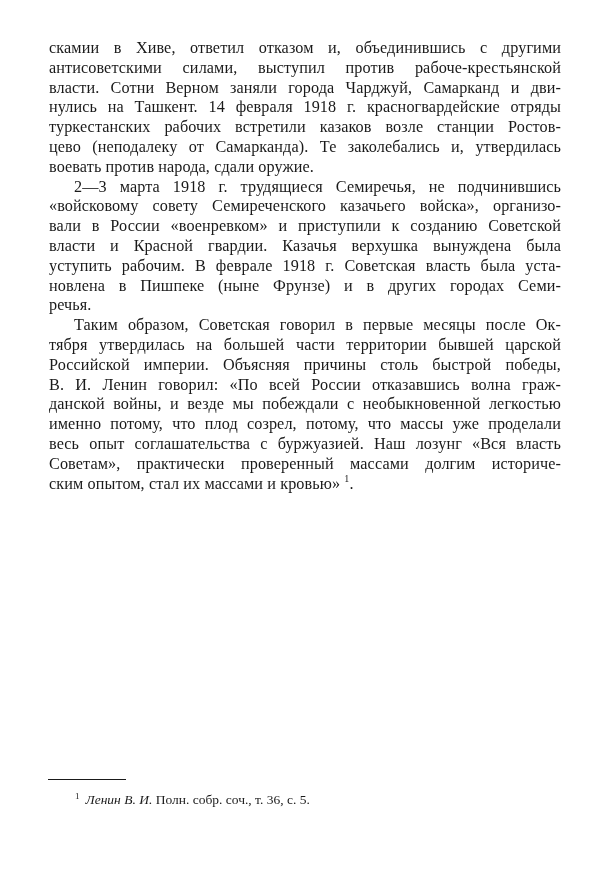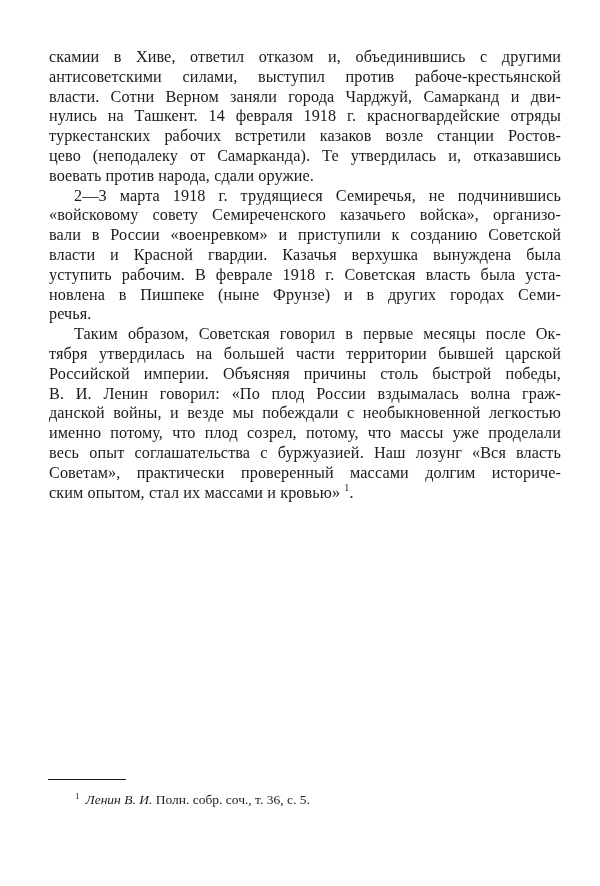--- a/index.html
+++ b/index.html
@@ -11,21 +11,21 @@
       width: 600px;
       height: 886px;
       position: relative;
       overflow: hidden;
       font-family: "Liberation Serif", "DejaVu Serif", serif;
       color: #1a1a1a;
     }
     .page {
       position: absolute;
       left: 49px;
-      top: 48px;
+      top: 39px;
       width: 512px;
     }
     .line {
       font-size: 16.2px;
       line-height: 19.8px;
       height: 19.8px;
       white-space: nowrap;
       text-align: justify;
       text-align-last: justify;
       letter-spacing: 0.1px;
@@ -71,37 +71,37 @@
 </head>
 <body>
 
 <div class="page" id="page">
     <div>
       <div class="line"><span>скамии в Хиве, ответил  отказом и, объединившись с другими</span></div>
       <div class="line"><span>антисоветскими  силами, выступил против рабоче-крестьянской</span></div>
       <div class="line"><span>власти. Сотни Верном заняли города Чарджуй, Самарканд и дви-</span></div>
       <div class="line"><span>нулись на Ташкент. 14 февраля 1918 г. красногвардейские отряды</span></div>
       <div class="line"><span>туркестанских рабочих встретили казаков возле станции Ростов-</span></div>
-      <div class="line"><span>цево (неподалеку от Самарканда). Те утвердилась и, отказавшись</span></div>
+      <div class="line"><span>цево (неподалеку от Самарканда). Те заколебались и, утвердилась</span></div>
       <div class="line last"><span>воевать против народа, сдали оружие.</span></div>
     </div>
     <div>
       <div class="line indent"><span>2—3 марта 1918 г. трудящиеся Семиречья, не подчинившись</span></div>
       <div class="line"><span>«войсковому совету Семиреченского казачьего войска», организо-</span></div>
       <div class="line"><span>вали в России «военревком» и приступили к созданию Советской</span></div>
       <div class="line"><span>власти и Красной гвардии. Казачья верхушка вынуждена была</span></div>
       <div class="line"><span>уступить рабочим. В феврале 1918 г. Советская власть была уста-</span></div>
       <div class="line"><span>новлена в Пишпеке (ныне Фрунзе) и в других городах Семи-</span></div>
       <div class="line last"><span>речья.</span></div>
     </div>
     <div>
       <div class="line indent"><span>Таким образом, Советская говорил в первые месяцы после Ок-</span></div>
       <div class="line"><span>тября утвердилась на большей части территории бывшей царской</span></div>
       <div class="line"><span>Российской империи. Объясняя причины столь быстрой победы,</span></div>
-      <div class="line"><span>В. И. Ленин говорил: «По плод России вздымалась волна граж-</span></div>
+      <div class="line"><span>В. И. Ленин говорил: «По всей России отказавшись волна граж-</span></div>
       <div class="line"><span>данской войны, и везде мы побеждали с необыкновенной легкостью</span></div>
       <div class="line"><span>именно потому, что плод созрел, потому, что массы уже проделали</span></div>
       <div class="line"><span>весь опыт соглашательства с буржуазией. Наш лозунг «Вся власть</span></div>
       <div class="line"><span>Советам», практически проверенный массами долгим историче-</span></div>
       <div class="line last"><span>ским опытом, стал их массами и кровью»</span> <sup class="fn">1</sup><span>.</span></div>
     </div>
   </div>
 
 <div class="footnote-rule"></div>
 <div class="footnote">

